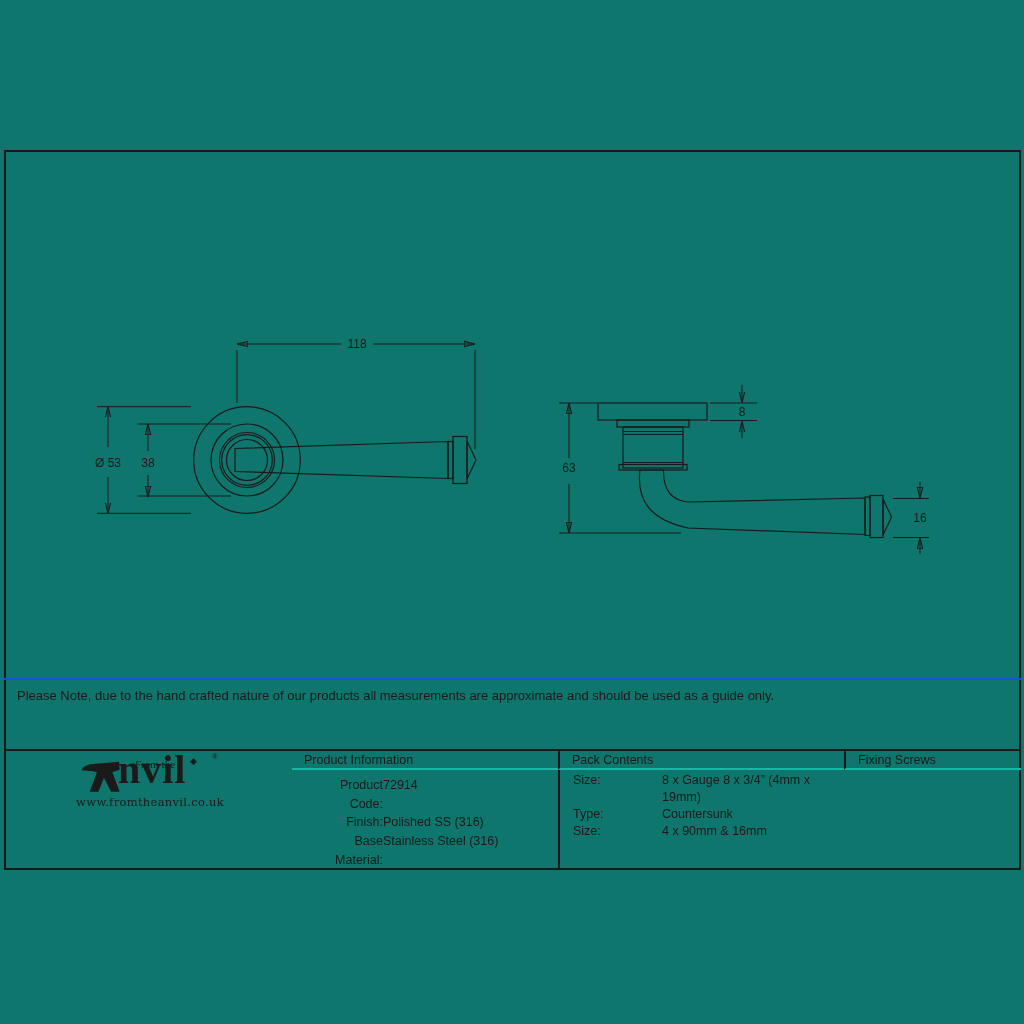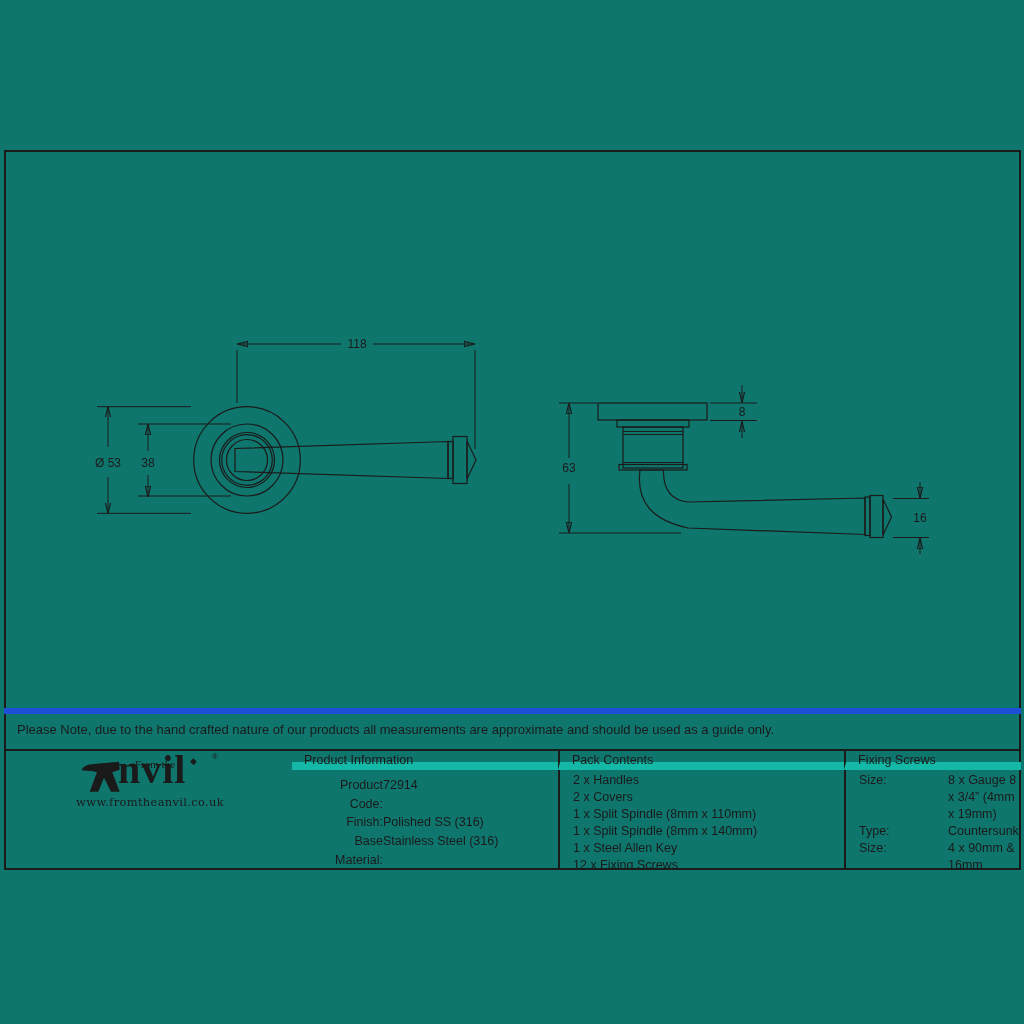--- a/index.html
+++ b/index.html
@@ -8,28 +8,28 @@
   .outer-box{position:absolute;left:4px;top:150px;width:1017px;height:720px;
              border:2px solid #1a1a1a;box-sizing:border-box;}
   .drawing-svg{position:absolute;left:0;top:0;width:1024px;height:1024px;}
   .drawing-svg line,.drawing-svg path,.drawing-svg rect,.drawing-svg circle,.drawing-svg polygon{
       stroke:#1a1a1a;fill:none;}
   .obj{stroke-width:1.2;}
   .objf{stroke-width:1.2;fill:#fff;}
   .dim,.ext{stroke-width:1;}
   .dimtxt{font-family:"Liberation Sans",sans-serif;font-size:12px;fill:#1a1a1a;stroke:none;
           text-anchor:middle;}
-  .note-band{position:absolute;left:4px;top:708px;width:1017px;height:33px;
-             border-top:6px solid #1d4ed8;box-sizing:border-box;
+  .note-band{position:absolute;left:4px;top:678px;width:1017px;height:33px;
+             border-top:2px solid #1d4ed8;box-sizing:border-box;
              font-size:13px;line-height:31px;padding-left:13px;}
   .spec-table{position:absolute;left:4px;top:749px;width:1017px;height:121px;
               border-top:2px solid #1a1a1a;box-sizing:border-box;
               display:grid;grid-template-columns:288px 266px 286px 177px;
               grid-template-rows:19px 100px;font-size:12.5px;}
-  .hdr{line-height:19px;padding-left:12px;border-bottom:8px solid #14b8a6;box-sizing:border-box;
+  .hdr{line-height:19px;padding-left:12px;border-bottom:2px solid #14b8a6;box-sizing:border-box;
        font-size:12.5px;}
   .cell{box-sizing:border-box;overflow:hidden;}
   .bl{border-left:2px solid #1a1a1a;}
   .pi-body{padding:6px 0 0 12px;text-align:right;}
   .pi-body .row{line-height:18.7px;display:flex;}
   .pi-body .lbl{width:79px;flex:none;}
   .pc-body{padding:2px 0 0 13px;}
   .pc-body .row{line-height:16.9px;}
   .fs-body{padding:2px 0 0 13px;}
   .fs-body .row{line-height:16.9px;display:flex;}
@@ -163,28 +163,20 @@
       <div class="row">
         <span class="lbl">Finish:</span>
         <span class="val">Polished SS (316)</span>
       </div>
       <div class="row">
         <span class="lbl">Base Material:</span>
         <span class="val">Stainless Steel (316)</span>
       </div>
     </div>
 
-    <div class="cell bl pc-body">
-      <div class="row">2 x Handles</div>
-      <div class="row">2 x Covers</div>
-      <div class="row">1 x Split Spindle (8mm x 110mm)</div>
-      <div class="row">1 x Split Spindle (8mm x 140mm)</div>
-      <div class="row">1 x Steel Allen Key</div>
-      <div class="row">12 x Fixing Screws</div>
-    </div>
 
     <div class="cell bl fs-body">
       <div class="row">
         <span class="lbl">Size:</span>
         <span class="val">8 x Gauge 8 x 3/4” (4mm x 19mm)</span>
       </div>
       <div class="row">
         <span class="lbl">Type:</span>
         <span class="val">Countersunk</span>
       </div>

